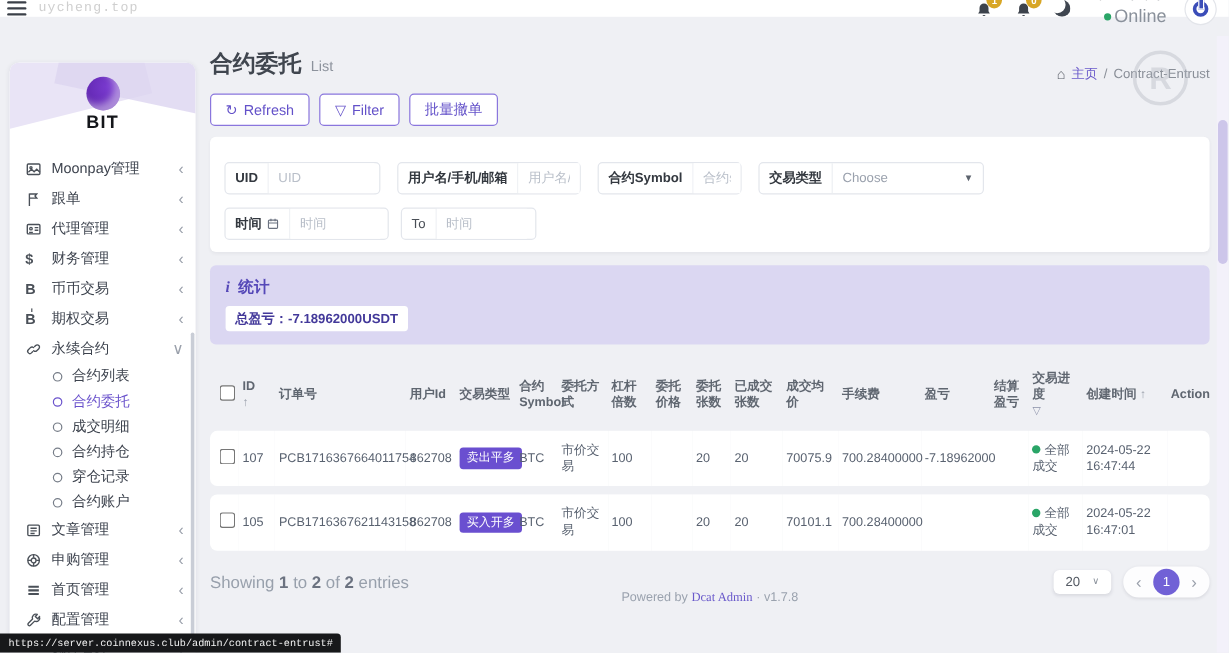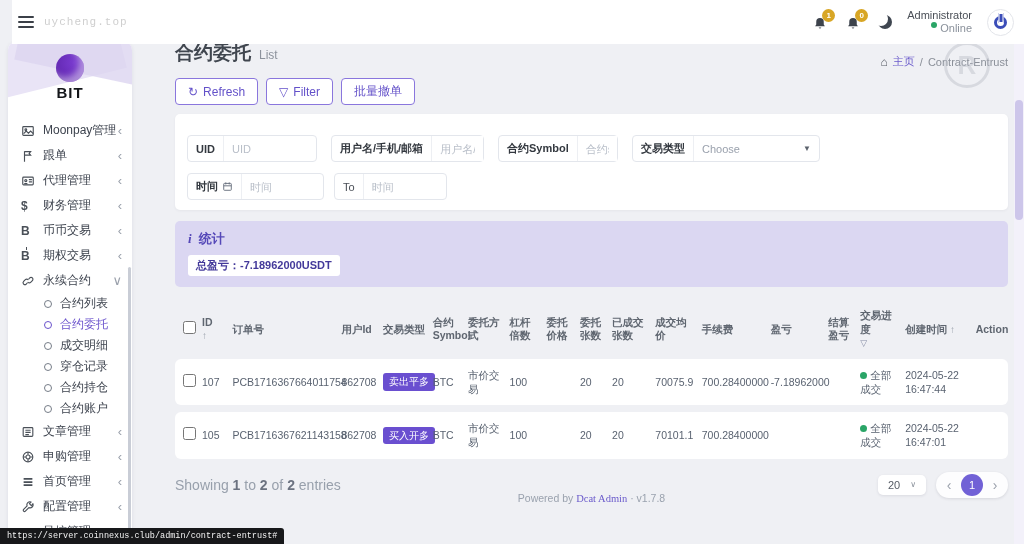--- a/index.html
+++ b/index.html
@@ -1,39 +1,39 @@
 <!DOCTYPE html>
 <html><head>
 <meta charset="utf-8">
 <style>
   * { margin:0; padding:0; box-sizing:border-box; }
   html,body { width:1024px; height:544px; overflow:hidden; }
   body { font-family:"Liberation Sans","DejaVu Sans",sans-serif; background:#eff0f4; color:#454b54; font-size:12px; position:relative; }
 
   
-  .topbar { position:absolute; top:0; left:12px; right:0; height:44px; background:#fff; display:flex; align-items:center; justify-content:space-between; padding:0 10px 0 6px; z-index:30; }
+  .topbar { position:absolute; top:0; left:0; right:0; height:14px; background:#fff; display:flex; align-items:center; justify-content:space-between; padding:0 10px 0 6px; z-index:30; }
   .tb-left { display:flex; align-items:center; gap:10px; position:relative; }
   .hamburger { width:16px; height:12px; display:flex; flex-direction:column; justify-content:space-between; cursor:pointer; }
   .hamburger span { display:block; height:2px; background:#3b4048; border-radius:1px; }
   .watermark-top { font-family:"Liberation Mono","DejaVu Sans Mono",monospace; font-size:11px; color:#cfcfcf; letter-spacing:1px; }
   .tb-right { display:flex; align-items:center; gap:15px; }
   .notif { position:relative; width:18px; height:18px; cursor:pointer; }
   .notif svg { display:block; margin-top:3px; }
   .notif .nbadge { position:absolute; top:-4px; right:-5px; width:13px; height:13px; border-radius:50%; background:#d8a625; color:#fff; font-size:8px; font-weight:bold; text-align:center; line-height:13px; }
   .moon { width:14px; height:14px; border-radius:50%; box-shadow:inset -4px -3px 0 0 #3f4650; cursor:pointer; }
   .userblock { text-align:right; line-height:1.2; cursor:pointer; }
   .userblock .uname { font-size:11px; color:#4a4f57; }
-  .userblock .ustatus { font-size:11px; color:#8a919b; display:flex; justify-content:flex-end; gap:3px; }
+  .userblock .ustatus { font-size:15px; color:#8a919b; display:flex; align-items:center; justify-content:flex-end; gap:3px; }
   .dot-green { display:inline-block; width:6px; height:6px; border-radius:50%; background:#2aa567; }
   .avatar { width:27px; height:27px; border-radius:50%; background:#fff; border:1px solid #e3e5ea; display:flex; align-items:center; justify-content:center; position:relative; cursor:pointer; }
   .power { width:13px; height:13px; border:3px solid #3b4db8; border-radius:50%; position:relative; }
   .power::after { content:""; position:absolute; left:50%; top:-6px; transform:translateX(-50%); width:3px; height:8px; background:#3b4db8; border:1px solid #fff; }
 
   
-  .sidebar { position:absolute; left:8px; top:42px; width:124px; bottom:0; background:#fff; border-radius:8px 8px 0 0; box-shadow:0 1px 4px rgba(30,30,60,.08); overflow:hidden; z-index:20; }
+  .sidebar { position:absolute; left:8px; top:52px; width:155px; bottom:0; background:#fff; border-radius:8px 8px 0 0; box-shadow:0 1px 4px rgba(30,30,60,.08); overflow:hidden; z-index:20; }
   .logo-area { height:70px; position:relative; overflow:hidden; text-align:center; }
   .logo-area::before { content:""; position:absolute; left:-30px; top:-46px; width:140px; height:90px; background:#e9e4f6; transform:rotate(-14deg); }
   .logo-area::after { content:""; position:absolute; right:-40px; top:-56px; width:150px; height:90px; background:#dcd4f0; transform:rotate(12deg); opacity:.8; }
   .logo-circle { position:relative; z-index:2; width:28px; height:28px; margin:12px auto 2px; border-radius:50%; background:radial-gradient(circle at 65% 30%, #7a3bd0, #5a21a8); box-shadow:inset -5px -5px 6px rgba(255,255,255,.45); }
   .logo-text { position:relative; z-index:2; font-weight:bold; font-size:15px; letter-spacing:1px; color:#14161a; }
   .menu { padding-top:6px; }
   .mi { height:25px; display:flex; align-items:center; padding:0 10px 0 13px; cursor:pointer; }
   .mi .ic { width:22px; display:flex; align-items:center; color:#4a5058; font-size:12px; font-weight:bold; }
   .mi .lbl { flex:1; font-size:12px; color:#3d434e; white-space:nowrap; }
   .mi .chev { font-size:13px; color:#9aa0ab; }
@@ -228,25 +228,25 @@
       <div class="smi active">
         <span class="bullet"></span>
         <span class="slbl">合约委托</span>
       </div>
       <div class="smi">
         <span class="bullet"></span>
         <span class="slbl">成交明细</span>
       </div>
       <div class="smi">
         <span class="bullet"></span>
-        <span class="slbl">穿仓记录</span>
+        <span class="slbl">合约持仓</span>
       </div>
       <div class="smi">
         <span class="bullet"></span>
-        <span class="slbl">合约持仓</span>
+        <span class="slbl">穿仓记录</span>
       </div>
       <div class="smi">
         <span class="bullet"></span>
         <span class="slbl">合约账户</span>
       </div>
     </div>
     <div class="mi">
       <span class="ic">
           <svg width="14" height="14" viewBox="0 0 16 16" fill="none" stroke="#4a5058" stroke-width="1.3">
             <rect x="2.5" y="3" width="11" height="10" rx="1"></rect>

